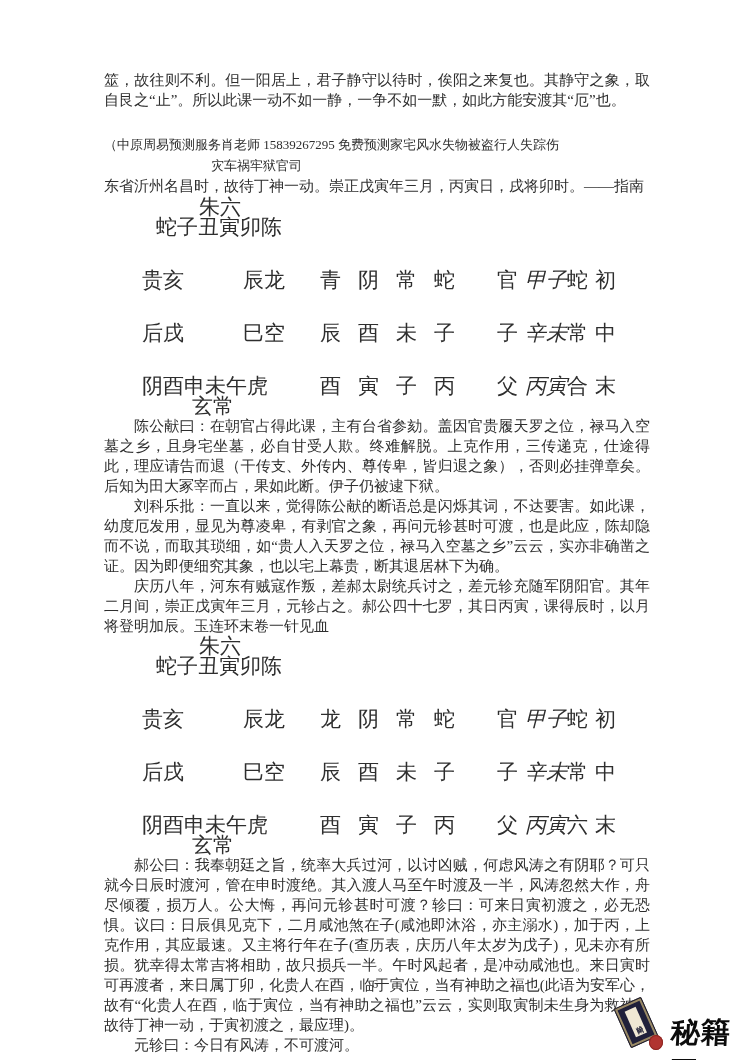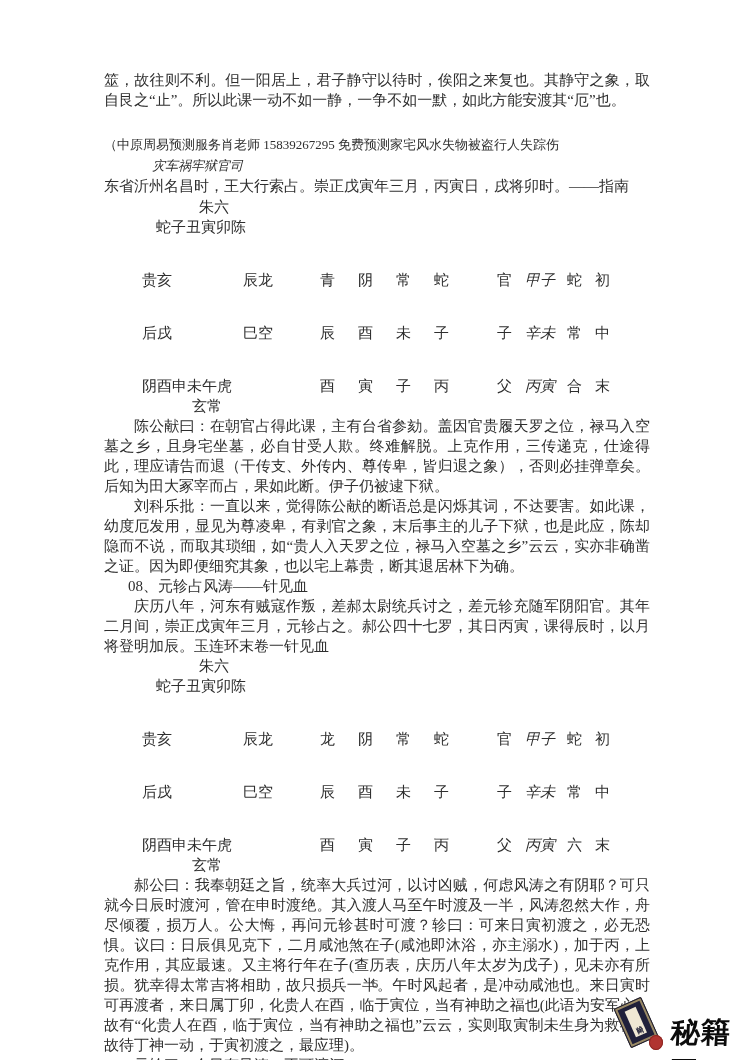--- a/index.html
+++ b/index.html
@@ -7,25 +7,25 @@
     position:relative; width:750px; height:1060px; margin:0 auto;
     background:#ffffff; overflow:hidden;
     font-family:"Liberation Serif","DejaVu Serif",serif;
     color:#2e2e2e;
   }
   .content { position:absolute; left:104px; top:70px; width:546px; }
   .para { margin:0; font-size:15px; line-height:20px; text-align:justify; }
   .indent { text-indent:2em; }
   .ad-block { margin-top:24px; }
   .ad-line { font-size:13px; line-height:21px; }
-  .ad-line2 { margin-left:48px;font-style:italic; }
+  .ad-line2 { margin-left:107px; }
   .case-head { margin:0; font-size:15px; line-height:21px; }
   .heading { text-indent:1.6em; }
 
-  .tbl { font-size:15px; line-height:20px; }
+  .tbl { font-size:21px; line-height:20px; }
   .t-top    { padding-left:95px; }
   .t-ring   { padding-left:52px; }
   .t-bottom { padding-left:88px; }
   .t-row { display:flex; padding-left:38px; white-space:nowrap;margin-top:33px; }
   .c-a  { width:101px; flex:none; }
   .c-b  { width:77px;  flex:none; }
   .c-m  { width:38px;  flex:none; }
   .c-r0 { width:28px;  flex:none; margin-left:25px; }
   .c-r1 { width:42px;  flex:none;font-style:italic; }
   .c-r2 { width:28px;  flex:none; }
@@ -67,21 +67,21 @@
 <div class="page">
   <div class="content">
 
     <p class="para">筮，故往则不利。但一阳居上，君子静守以待时，俟阳之来复也。其静守之象，取自艮之“止”。所以此课一动不如一静，一争不如一默，如此方能安渡其“厄”也。</p>
 
     <div class="ad-block">
       <div class="ad-line">（中原周易预测服务肖老师 15839267295 免费预测家宅风水失物被盗行人失踪伤</div>
       <div class="ad-line ad-line2">灾车祸牢狱官司</div>
     </div>
 
-    <p class="case-head">东省沂州名昌时，王大行索占。崇正戊寅年三月，丙寅日，戌将卯时。——指南</p>
+    <p class="case-head">东省沂州名昌时，故待丁神一动。崇正戊寅年三月，丙寅日，戌将卯时。——指南</p>
 
     <div class="tbl">
       <div class="t-top">朱六</div>
       <div class="t-ring">蛇子丑寅卯陈</div>
       <div class="t-row">
         <span class="c-a">贵亥</span>
           <span class="c-b">辰龙</span>
           <span class="c-m">青</span>
           <span class="c-m">阴</span>
           <span class="c-m">常</span>
@@ -112,23 +112,22 @@
           <span class="c-m">丙</span>
           <span class="c-r0">父</span>
           <span class="c-r1">丙寅</span>
           <span class="c-r2">合</span>
           <span class="c-r3">末</span>
       </div>
       <div class="t-bottom">玄常</div>
     </div>
 
     <p class="para indent">陈公献曰：在朝官占得此课，主有台省参劾。盖因官贵履天罗之位，禄马入空墓之乡，且身宅坐墓，必自甘受人欺。终难解脱。上克作用，三传递克，仕途得此，理应请告而退（干传支、外传内、尊传卑，皆归退之象），否则必挂弹章矣。后知为田大冢宰而占，果如此断。伊子仍被逮下狱。</p>
-    <p class="para indent">刘科乐批：一直以来，觉得陈公献的断语总是闪烁其词，不达要害。如此课，幼度厄发用，显见为尊凌卑，有剥官之象，末后事主的儿子下狱，也是此应，陈却隐而不说，而取其琐细，如“贵人入天罗之位，禄马入空墓之乡”云云，实亦非确凿之证。因为即便细究其象，也以宅上幕贵，断其退居林下为确。</p>
+    <p class="para indent">刘科乐批：一直以来，觉得陈公献的断语总是闪烁其词，不达要害。如此课，幼度厄发用，显见为尊凌卑，有剥官之象，再问元轸甚时可渡，也是此应，陈却隐而不说，而取其琐细，如“贵人入天罗之位，禄马入空墓之乡”云云，实亦非确凿之证。因为即便细究其象，也以宅上幕贵，断其退居林下为确。</p>
 
-    <p class="para heading">08、元轸占风涛——针见血</p>
 
     <p class="para indent">庆历八年，河东有贼寇作叛，差郝太尉统兵讨之，差元轸充随军阴阳官。其年二月间，崇正戊寅年三月，元轸占之。郝公四十七罗，其日丙寅，课得辰时，以月将登明加辰。玉连环末卷一针见血</p>
 
     <div class="tbl">
       <div class="t-top">朱六</div>
       <div class="t-ring">蛇子丑寅卯陈</div>
       <div class="t-row">
         <span class="c-a">贵亥</span>
           <span class="c-b">辰龙</span>
           <span class="c-m">龙</span>

